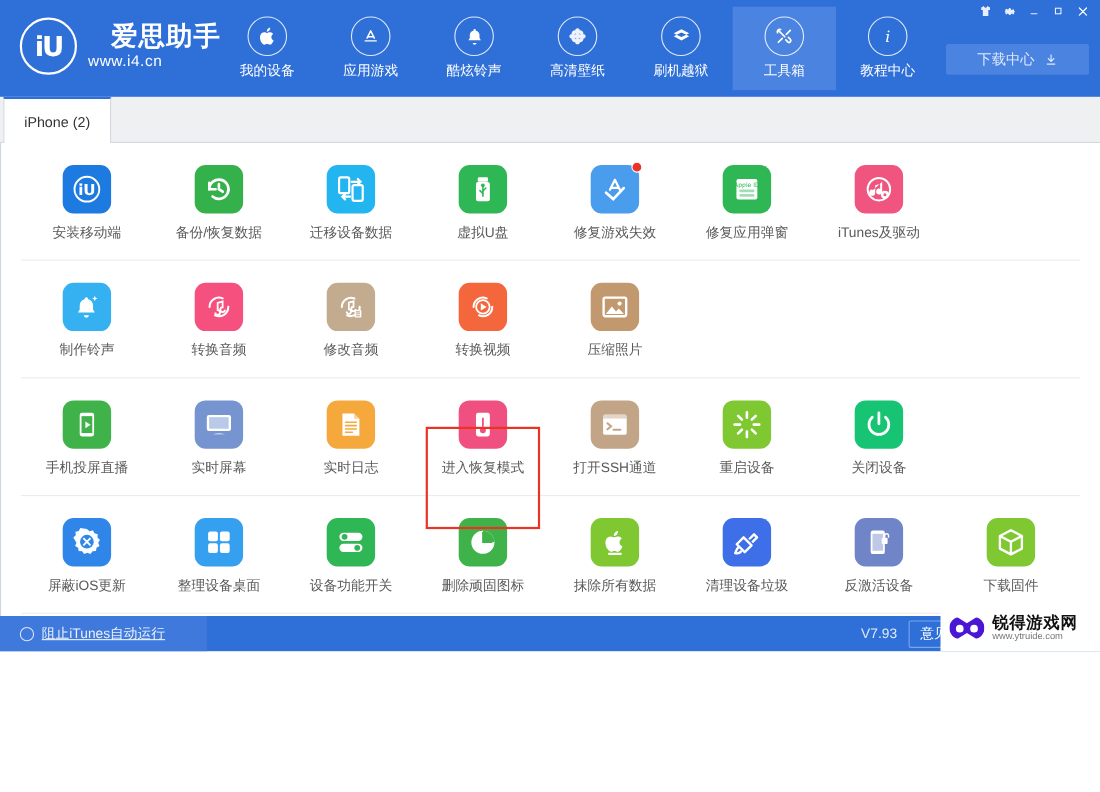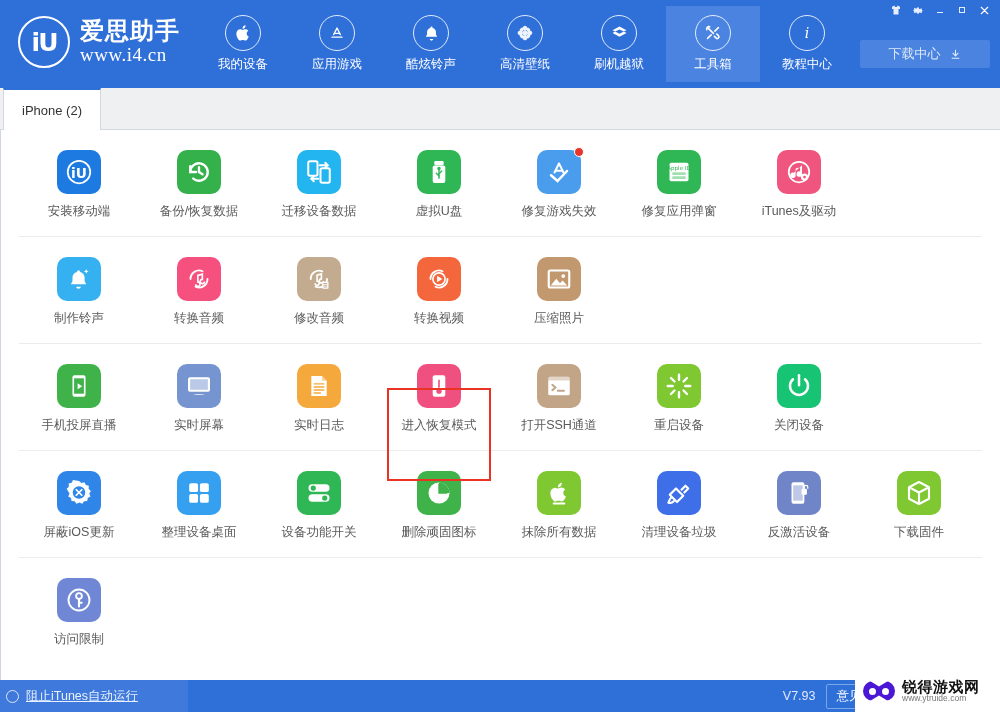--- a/index.html
+++ b/index.html
@@ -4,21 +4,21 @@
 <style>
   * { box-sizing: border-box; margin: 0; padding: 0; }
   html, body {
     width: 1000px; height: 720px;
     font-family: "Liberation Sans", "DejaVu Sans", sans-serif;
     overflow: hidden;
     background: #ffffff;
   }
   #app {
     position: relative;
-    width: 1000px; height: 712px;
+    width: 1000px; height: 592px;
     background: #ffffff;
     display: flex; flex-direction: column;
   }
 
   
   .header {
     position: relative;
     height: 88px;
     background: #2f6fd8;
     flex: none;
@@ -29,22 +29,22 @@
   }
   .logo-circle {
     width: 52px; height: 52px; border-radius: 50%;
     border: 2px solid #ffffff;
     display: flex; align-items: center; justify-content: center;
     color: #fff; font-size: 25px; font-weight: bold;
     letter-spacing: -2px;
     font-family: "DejaVu Sans", sans-serif;
   }
   .logo-text { color: #fff; line-height: 1.1; }
-  .logo-cn { font-size: 24px; font-weight: bold; letter-spacing: 1px; }
-  .logo-url { font-size: 19px; letter-spacing: .5px; font-family: Liberation Serif, serif; }
+  .logo-cn { font-size: 24px; font-weight: bold; letter-spacing: 1px; margin-left: 21px; }
+  .logo-url { font-size: 14px; letter-spacing: .5px; font-family: Liberation Sans, sans-serif; }
 
   .nav {
     position: absolute; left: 196px; top: 6px;
     display: flex; align-items: flex-start; height: 76px;
   }
   .nav-item {
     width: 94px; height: 76px;
     display: flex; flex-direction: column; align-items: center; justify-content: center;
     gap: 5px; cursor: pointer;
   }
@@ -149,21 +149,21 @@
   .statusbar {
     height: 32px; flex: none;
     background: #2f6fd8;
     display: flex; align-items: center;
     position: relative;
   }
   .sb-left {
     width: 188px; height: 32px;
     background: #3f79dc;
     display: flex; align-items: center; gap: 7px;
-    padding-left: 6px;
+    padding-left: 18px;
     cursor: pointer;
   }
   .sb-circle {
     width: 13px; height: 13px; border-radius: 50%;
     border: 1.5px solid #dbe7fb;
   }
   .sb-left span { color: #eaf1fd; font-size: 12.5px; text-decoration: underline; }
   .sb-right {
     margin-left: auto; display: flex; align-items: center; gap: 10px;
     padding-right: 8px;

